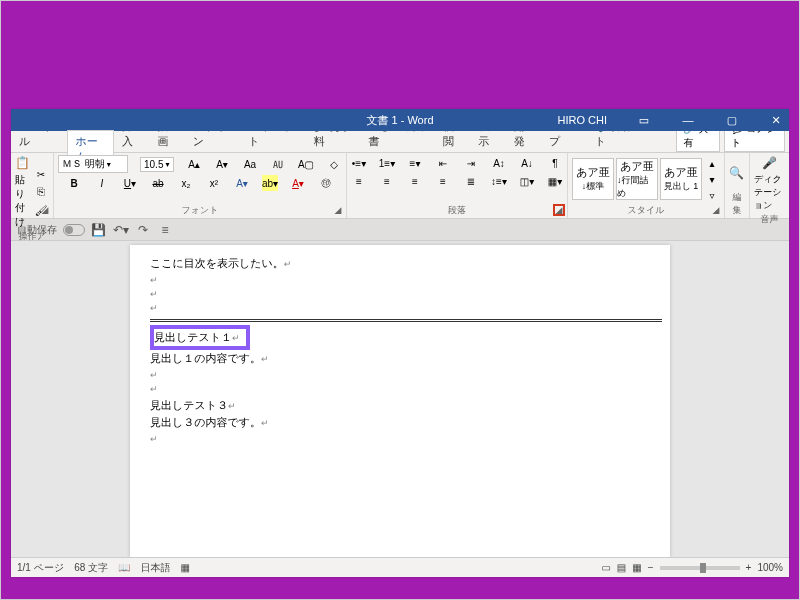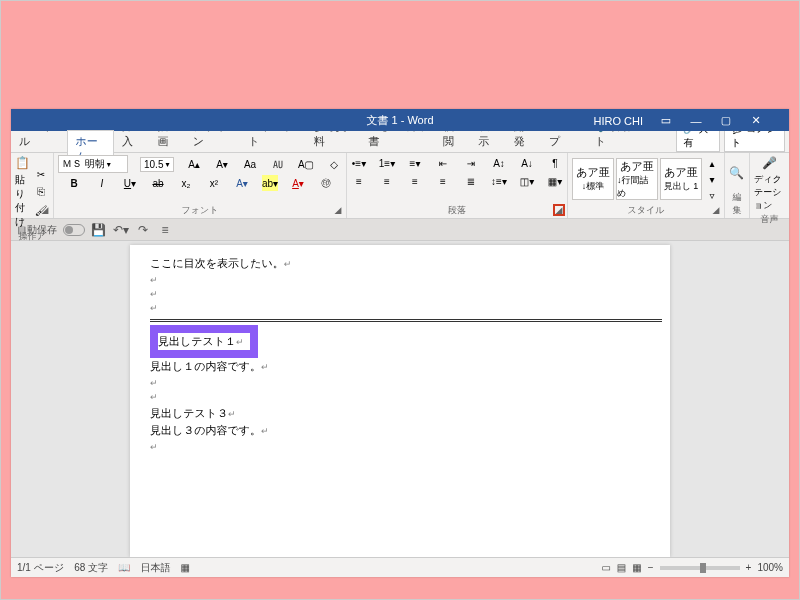--- a/index.html
+++ b/index.html
@@ -1,21 +1,21 @@
 <!DOCTYPE html>
 <html><head>
 <meta charset="utf-8">
 <style>
 * { margin:0; padding:0; box-sizing:border-box; font-family:"Meiryo UI","Yu Gothic UI",sans-serif; }
 body { background:#fff; width:800px; height:600px; overflow:hidden; position:relative; }
-.outer { border:1px solid #ccc; width:800px; height:600px; padding:10px; background:#fca5a5; }
+.outer { border:1px solid #ccc; width:800px; height:600px; padding:10px; background:#a21caf; }
 .app { width:778px; height:468px; margin:0 auto; margin-top:98px; display:flex; flex-direction:column; box-shadow:0 0 2px rgba(0,0,0,0.2); }
 .titlebar { background:linear-gradient(#2b579a,#2b579a); height:22px; display:flex; align-items:center; color:#fff; font-size:11px; position:relative; }
 .title-center { position:absolute; left:50%; transform:translateX(-50%); }
-.title-right { margin-left:auto; display:flex; align-items:flex-end; gap:4px; padding-right:20px; }
+.title-right { margin-left:auto; display:flex; align-items:center; gap:18px; padding-right:0; }
 .title-right span { padding:2px 6px; }
 .win-btn { width:26px; text-align:center; }
 .tabs { background:#f3f2f1; height:22px; display:flex; align-items:end; font-size:11px; border-bottom:1px solid #d0d0d0; }
 .tab { padding:3px 8px; color:#333; }
 .tab.active { background:#fff; border:1px solid #d0d0d0; border-bottom:1px solid #fff; position:relative; top:16px; color:#2b579a; }
 .tabs-right { margin-left:auto; display:flex; gap:4px; padding-right:4px; align-items:center; }
 .tabs-right .btn { border:1px solid #ccc; padding:1px 6px; font-size:10px; background:#fff; }
 .ribbon { background:#f3f2f1; height:66px; display:flex; font-size:10px; border-bottom:1px solid #d0d0d0; }
 .group { border-right:1px solid #d8d8d8; display:flex; flex-direction:column; padding:2px 4px 0 4px; position:relative; }
 .group-body { flex:1; display:flex; align-items:center; gap:2px; }
@@ -32,21 +32,21 @@
 .style-item { border:1px solid #c8c6c4; background:#fff; width:42px; height:42px; display:flex; flex-direction:column; align-items:center; justify-content:center; font-size:9px; }
 .style-item .prev { font-size:11px; }
 .launcher { position:absolute; right:2px; bottom:2px; width:12px; height:12px; font-size:9px; color:#666; display:flex; align-items:center; justify-content:center; }
 .launcher.hi { border:2px solid #d13a1f; }
 .qat { background:#e1dfdd; height:22px; display:flex; align-items:center; gap:6px; padding:0 6px; font-size:10px; color:#555; border-bottom:1px solid #ccc; }
 .doc-area { flex:1; background:#e6e6e6; overflow:hidden; position:relative; display:flex; justify-content:center; }
 .page { background:#fff; width:540px; margin-top:4px; padding:10px 8px 40px 20px; box-shadow:0 0 4px rgba(0,0,0,0.2); font-size:11px; line-height:1.6; position:relative; }
 .page .mark { color:#888; font-size:9px; }
 .hr-double { border:none; border-top:1px solid #333; margin:3px 0 1px; }
 .hr-double2 { border:none; border-top:1px solid #333; margin:0 0 3px; }
-.red-box { border:8px solid #8b5cf6; display:inline-block; padding:0 6px 0 0; }
+.red-box { border:4px solid #8b5cf6; display:inline-block; padding:0 6px 0 0; }
 .status { background:#f3f2f1; height:20px; display:flex; align-items:center; font-size:10px; color:#444; border-top:1px solid #ccc; padding:0 6px; gap:10px; }
 .status-right { margin-left:auto; display:flex; align-items:center; gap:6px; }
 .zoom-slider { width:80px; height:4px; background:#ccc; position:relative; }
 .zoom-slider::after { content:""; position:absolute; left:50%; top:-3px; width:6px; height:10px; background:#888; }
 </style>
 </head>
 <body>
 
 <div class="outer">
 <div class="app">

